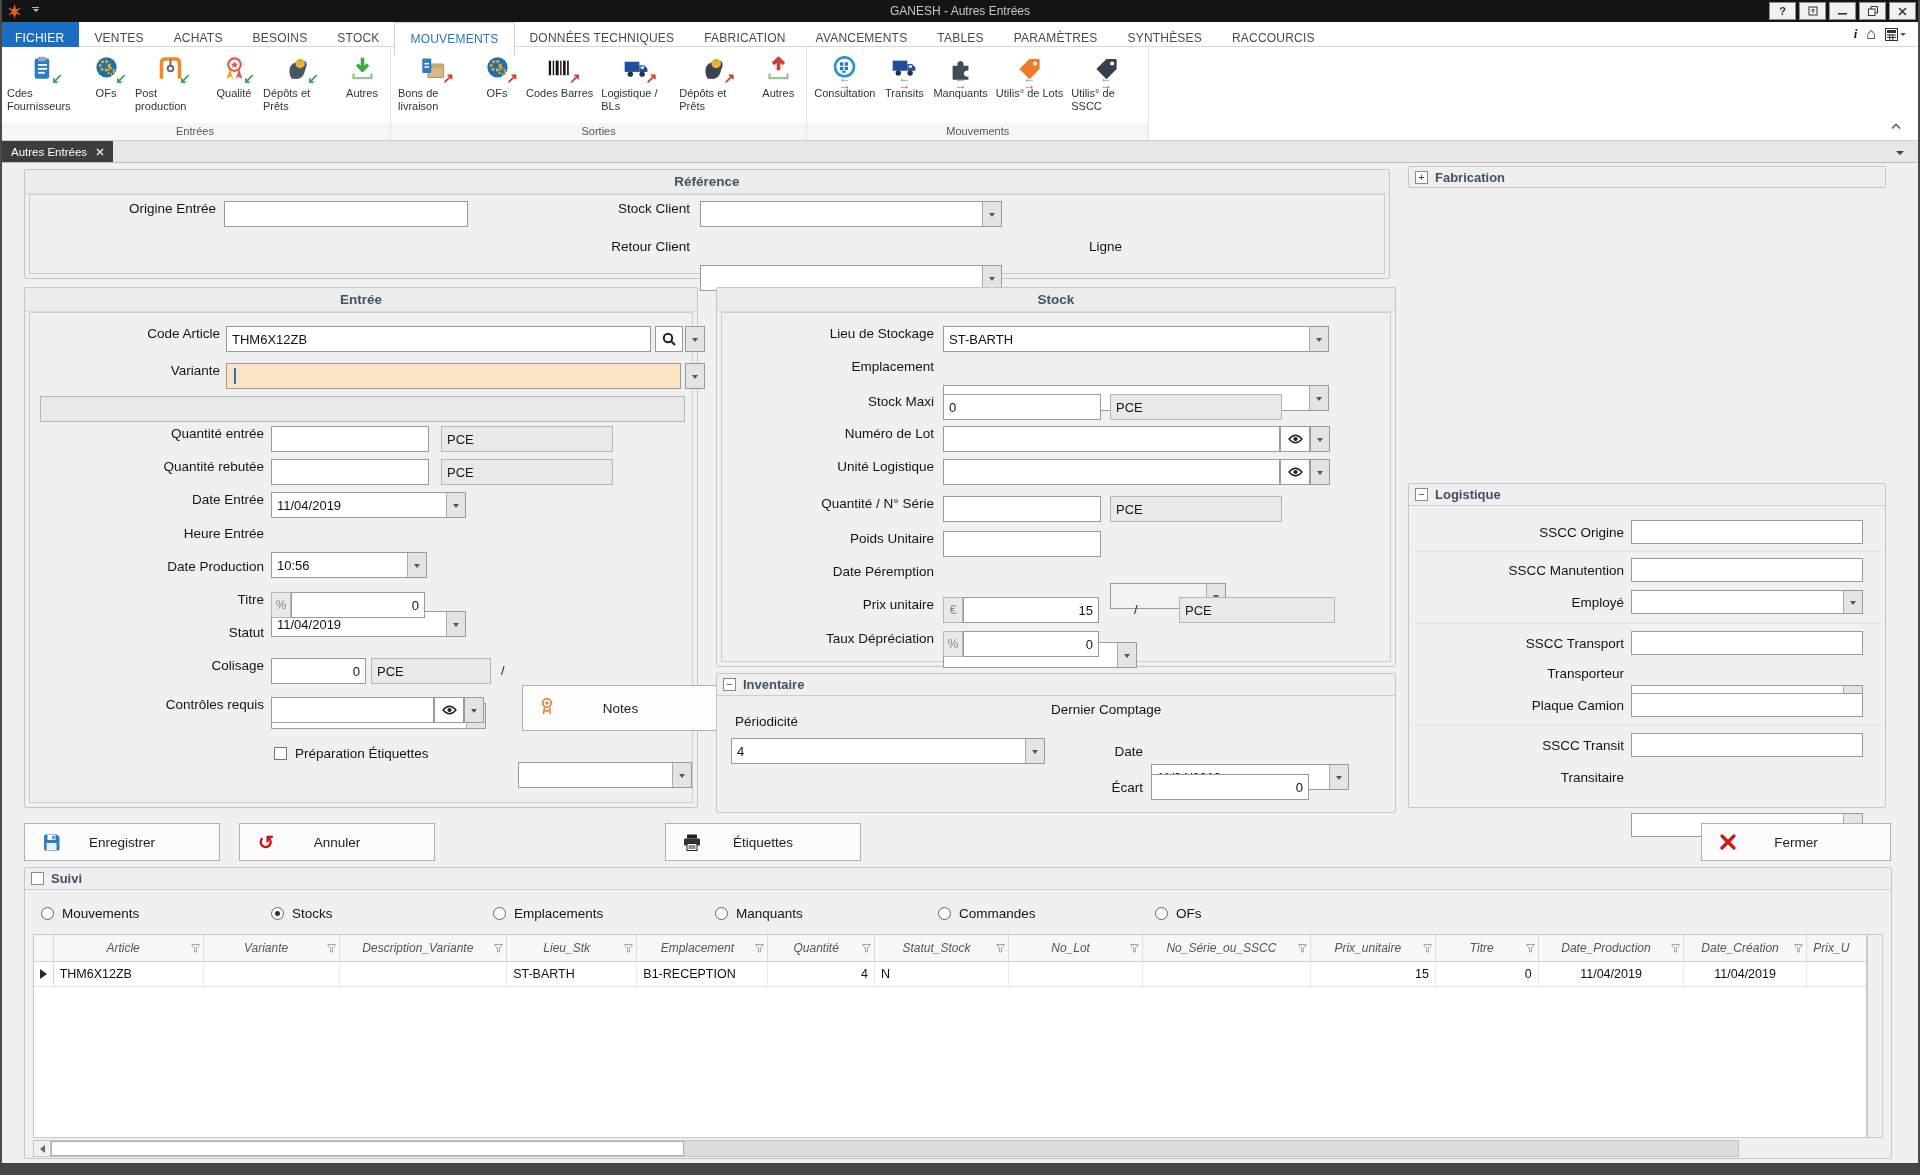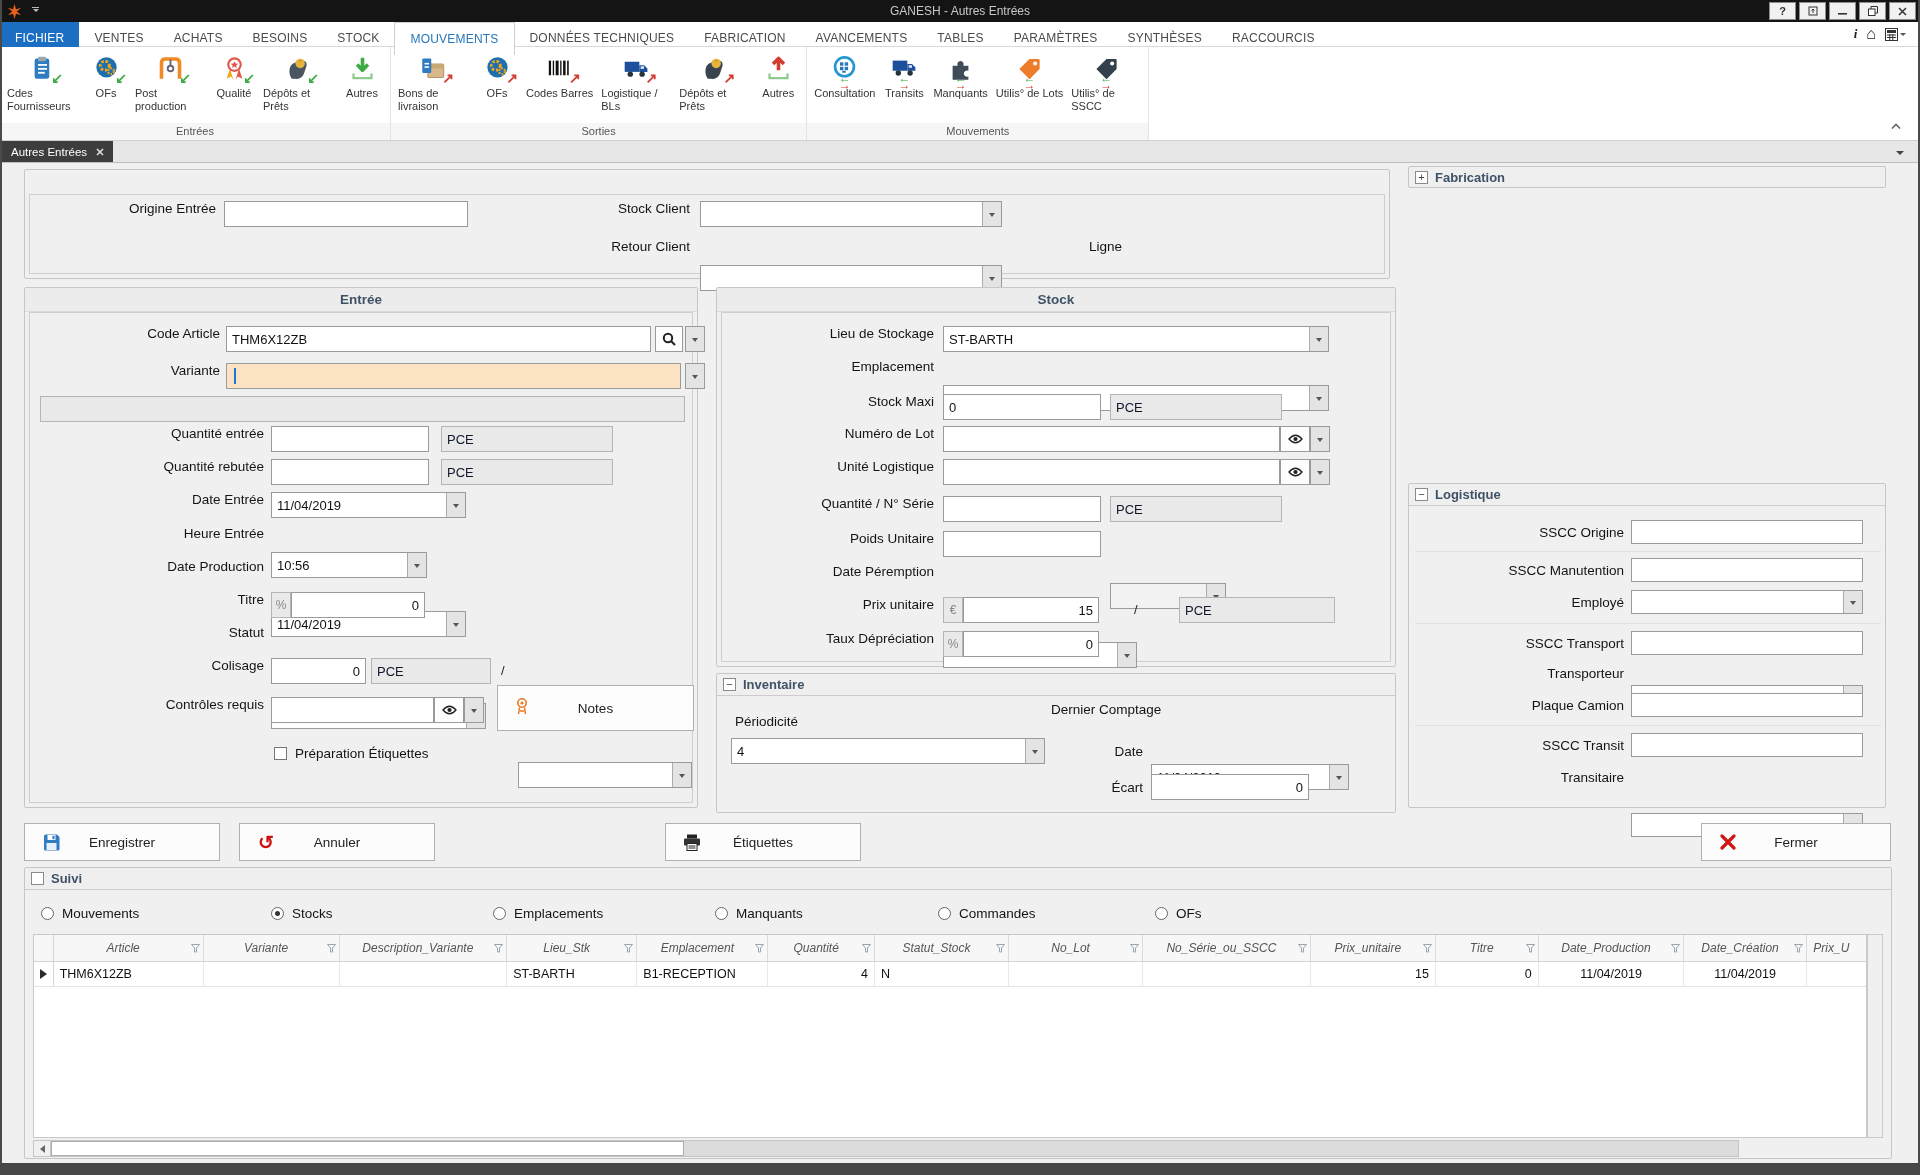--- a/index.html
+++ b/index.html
@@ -416,20 +416,21 @@
   <span class="dtab">
     <span>Autres Entrées</span>
     <svg width="8" height="8" viewBox="0 0 8 8">
         <path d="M1 1 L7 7 M7 1 L1 7" stroke="#ddd" stroke-width="1.6"></path>
       </svg>
   </span>
   <span id="doctabs-caret"></span>
 </div>
 
 <div class="gbox" style="left:24px; top:169px; width:1366px; height:110px;">
+  <div class="gtitle">Référence</div>
   <div class="ginner">
     <div class="rowline" style="left:0; top:6px; width:186px; justify-content:flex-end;">
         <span class="lbl">Origine Entrée</span>
       </div>
     <div class="rowline" style="left:194px; top:6px;">
         <span class="inp" style="width:244px;"></span>
       </div>
     <div class="rowline" style="left:540px; top:6px; width:120px; justify-content:flex-end;">
         <span class="lbl">Stock Client</span>
       </div>
@@ -568,21 +569,21 @@
     <span class="inp abs" style="left:241px; top:384px; width:163px;"></span>
     <span class="sqbtn abs" style="left:404px; top:384px; width:30px;">
         <svg width="15" height="10" viewBox="0 0 15 10">
           <path d="M1 5 Q7.5 -2.5 14 5 Q7.5 12.5 1 5 Z" fill="none" stroke="#222" stroke-width="1.3"></path>
           <circle cx="7.5" cy="5" r="2.1" fill="#222"></circle>
         </svg>
       </span>
     <span class="sqbtn abs" style="left:434px; top:384px; width:20px; background:#e4e4e4;">
         <span class="caret"></span>
       </span>
-    <button class="sqbtn abs" style="left:467px; top:372px; width:197px; height:46px; display:flex; gap:0; border-color:#b0b0b0;">
+    <button class="sqbtn abs" style="left:492px; top:372px; width:197px; height:46px; display:flex; gap:0; border-color:#b0b0b0;">
       <span style="position:absolute; left:16px;"><svg width="16" height="19" viewBox="0 0 16 19">
             <circle cx="8" cy="6" r="4.2" fill="none" stroke="#e87722" stroke-width="1.6"></circle>
             <circle cx="8" cy="6" r="1.6" fill="#e87722"></circle>
             <path d="M5.5 10.5 L4.5 17 M10.5 10.5 L11.5 17 M6 14 h4" stroke="#e87722" stroke-width="1.5" fill="none"></path>
           </svg></span>
       <span style="width:100%; text-align:center; font-size:13.5px; color:#222;">Notes</span>
     </button>
 
     <div class="rowline" style="left:244px; top:433px; gap:8px;">
       <span class="checkbox"></span>

